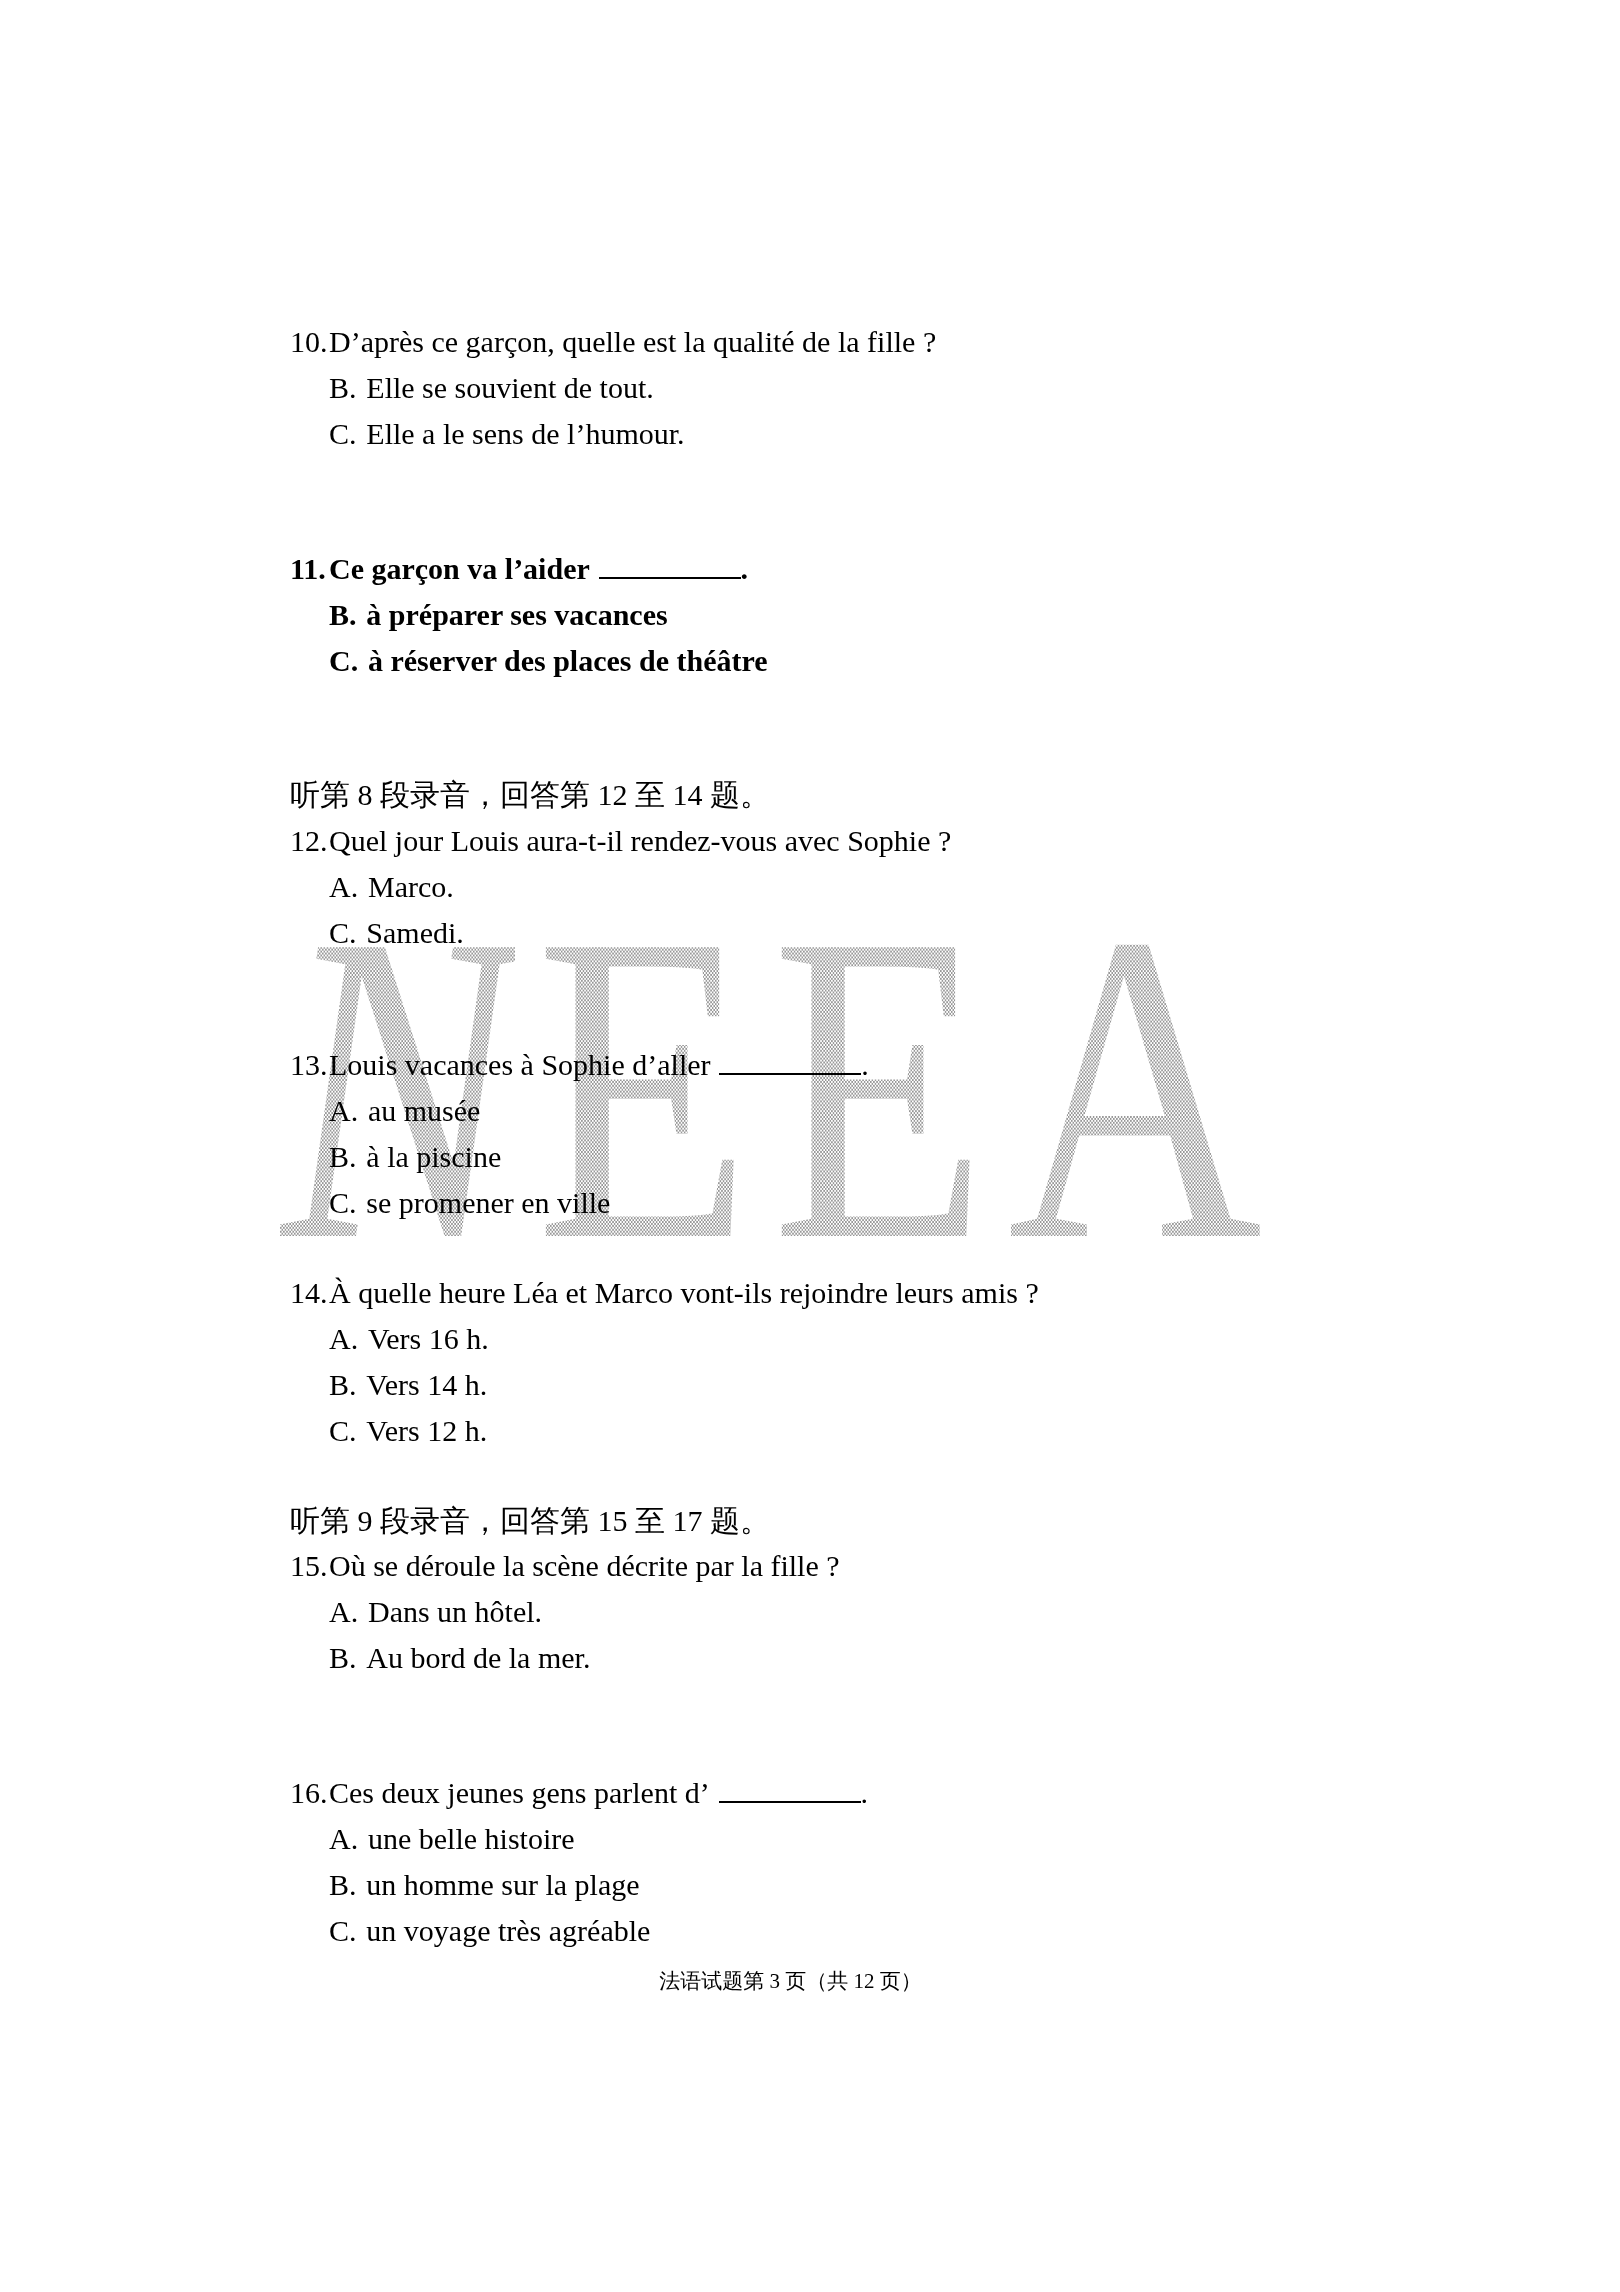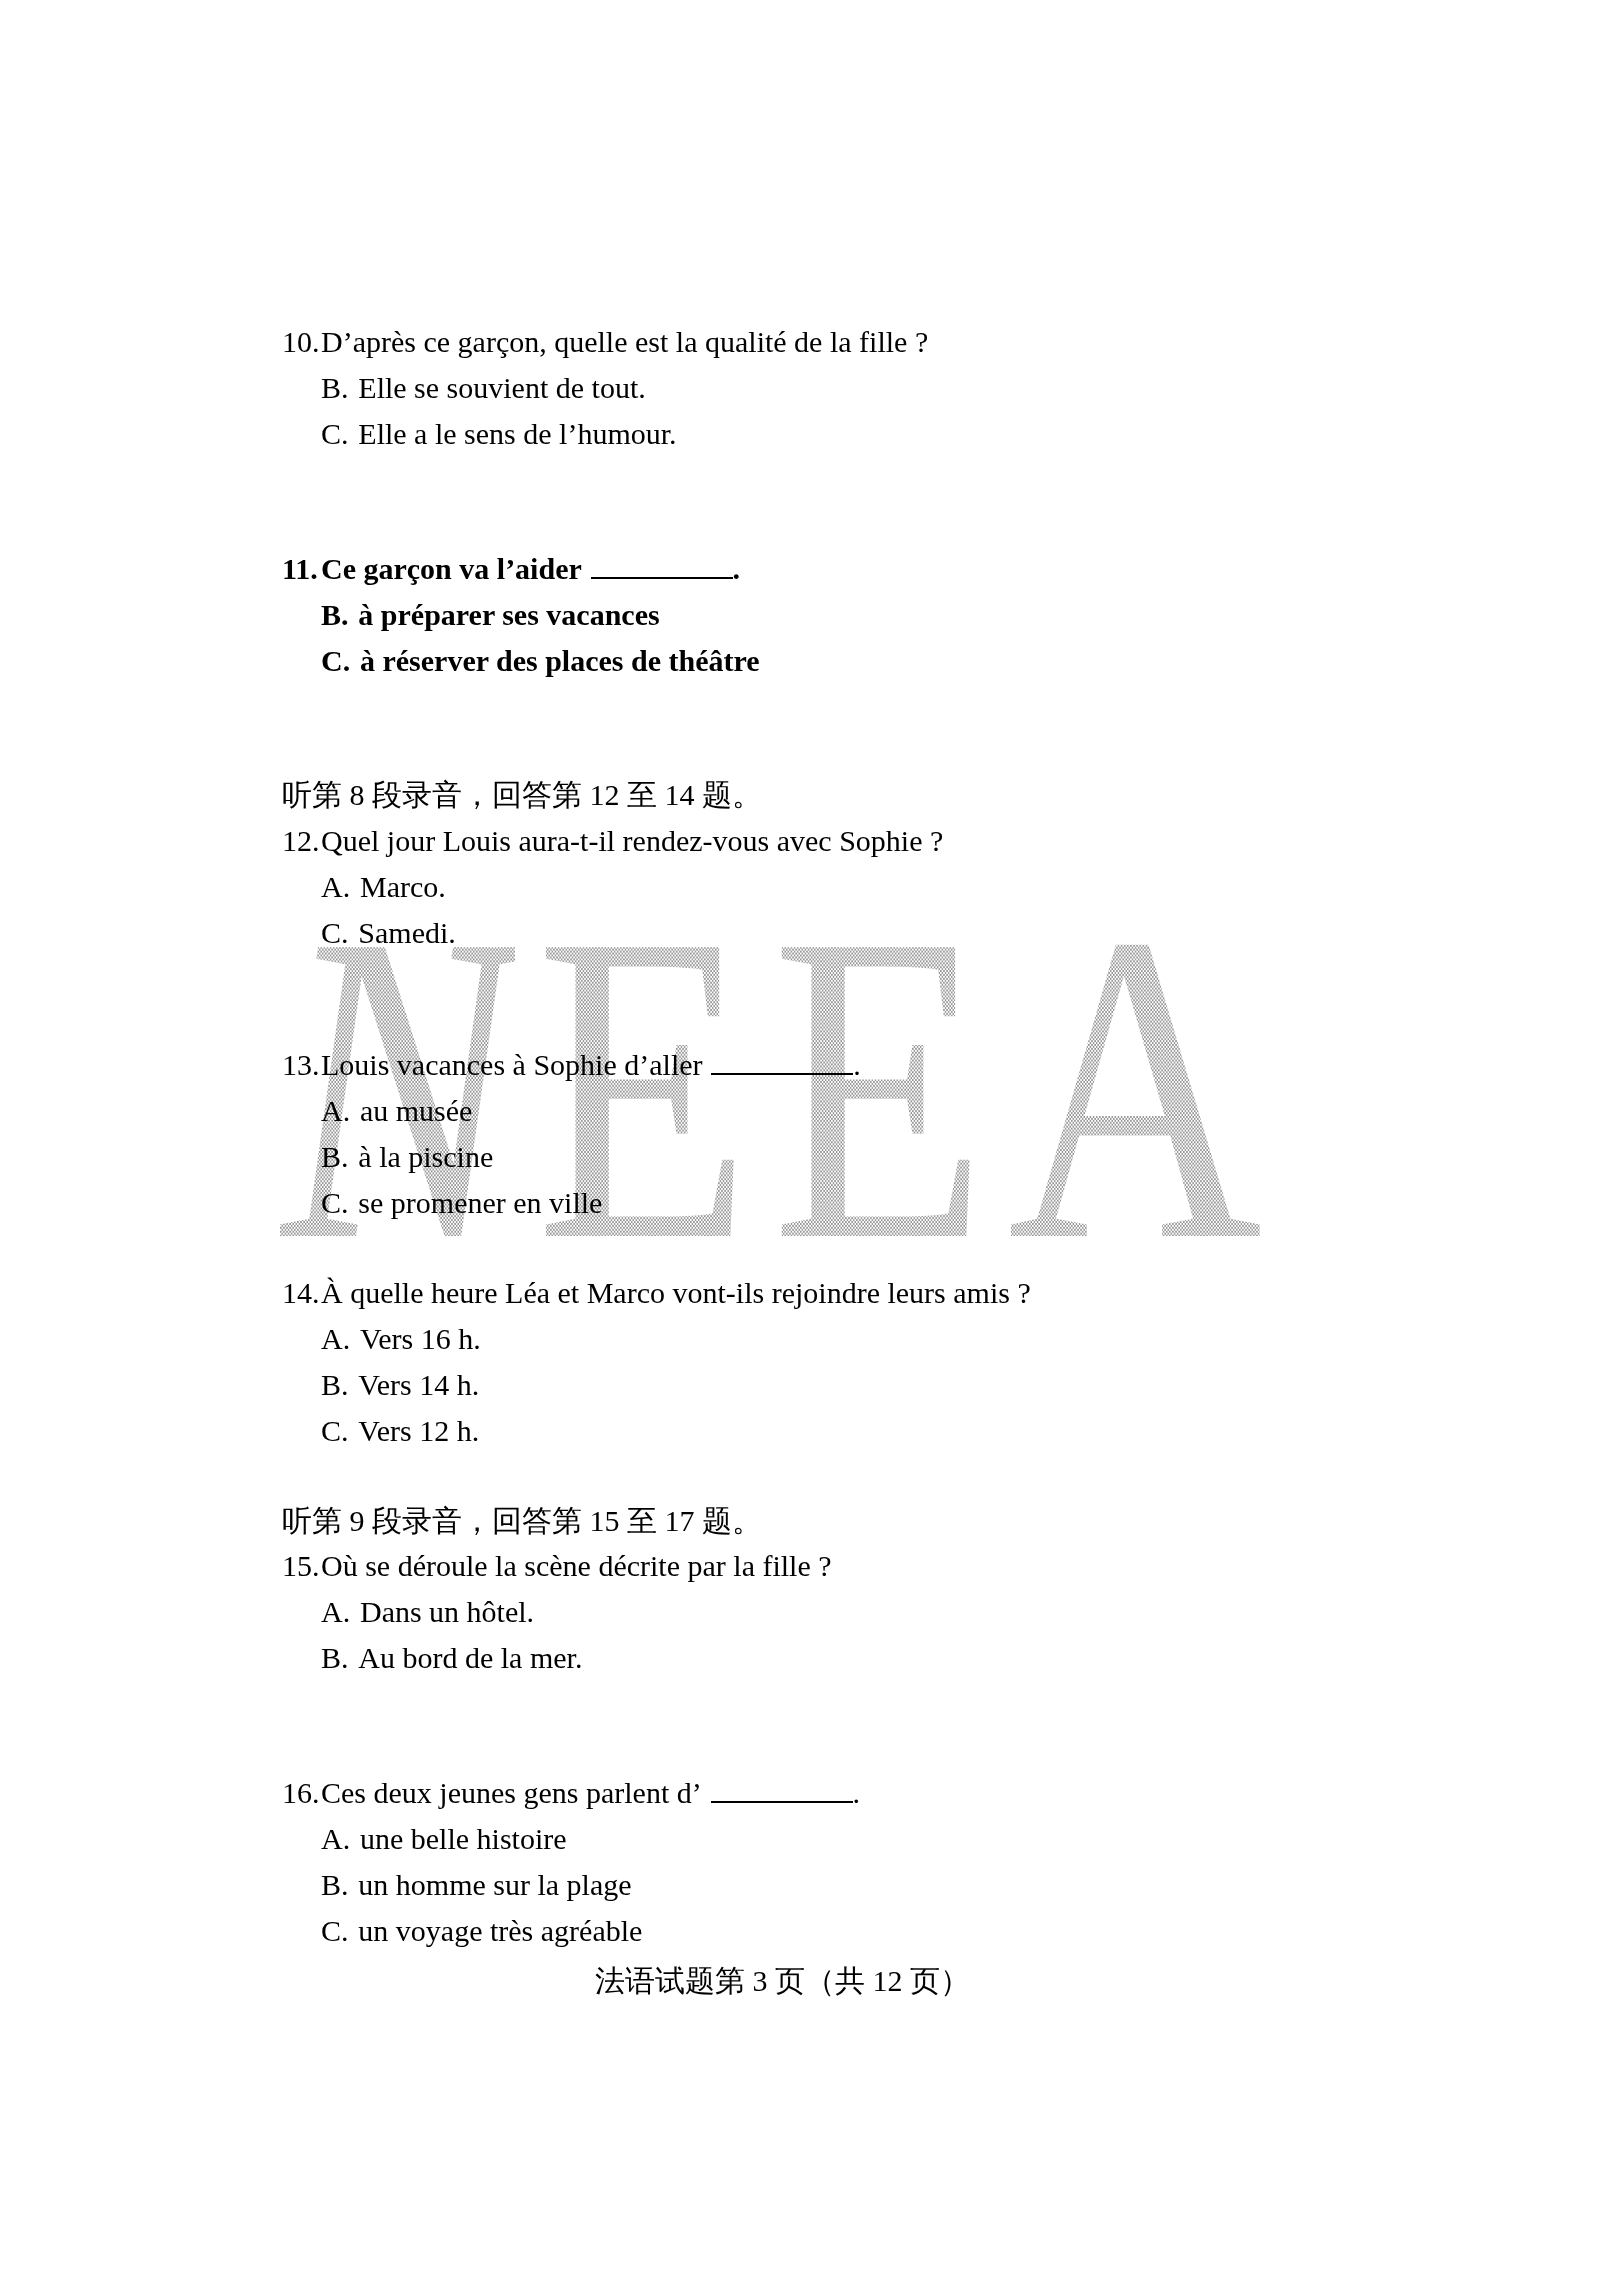--- a/index.html
+++ b/index.html
@@ -50,21 +50,21 @@
       -webkit-background-clip: text;
       background-clip: text;
       color: transparent;
     }
   }
   .wm-n { font-style: italic; }
 
   
   .content {
     position: absolute;
-    left: 8px; top: 0;
+    left: 16px; top: 0;
     width: 1292px;
     height: 2293px;
     z-index: 1;
   }
   .block {
     position: absolute;
     left: 274px;
     font-size: 30px;
     line-height: 46px;
     white-space: nowrap;
@@ -84,21 +84,21 @@
     width: 142px;
     margin-left: 8.8px;
     border-bottom: 2px solid #000000;
   }
   .footer {
     position: absolute;
     left: 0;
     top: 1958px;
     width: 1549px;
     text-align: center;
-    font-size: 30px;
+    font-size: 21px;
     line-height: 46px;
     z-index: 1;
   }
 
   #q10 { top: 319px; }
   #q11 { top: 546px; font-weight: bold; }
   #instr8 { top: 772px; }
   #q12 { top: 818px; }
   #q13 { top: 1042px; }
   #q14 { top: 1270px; }

